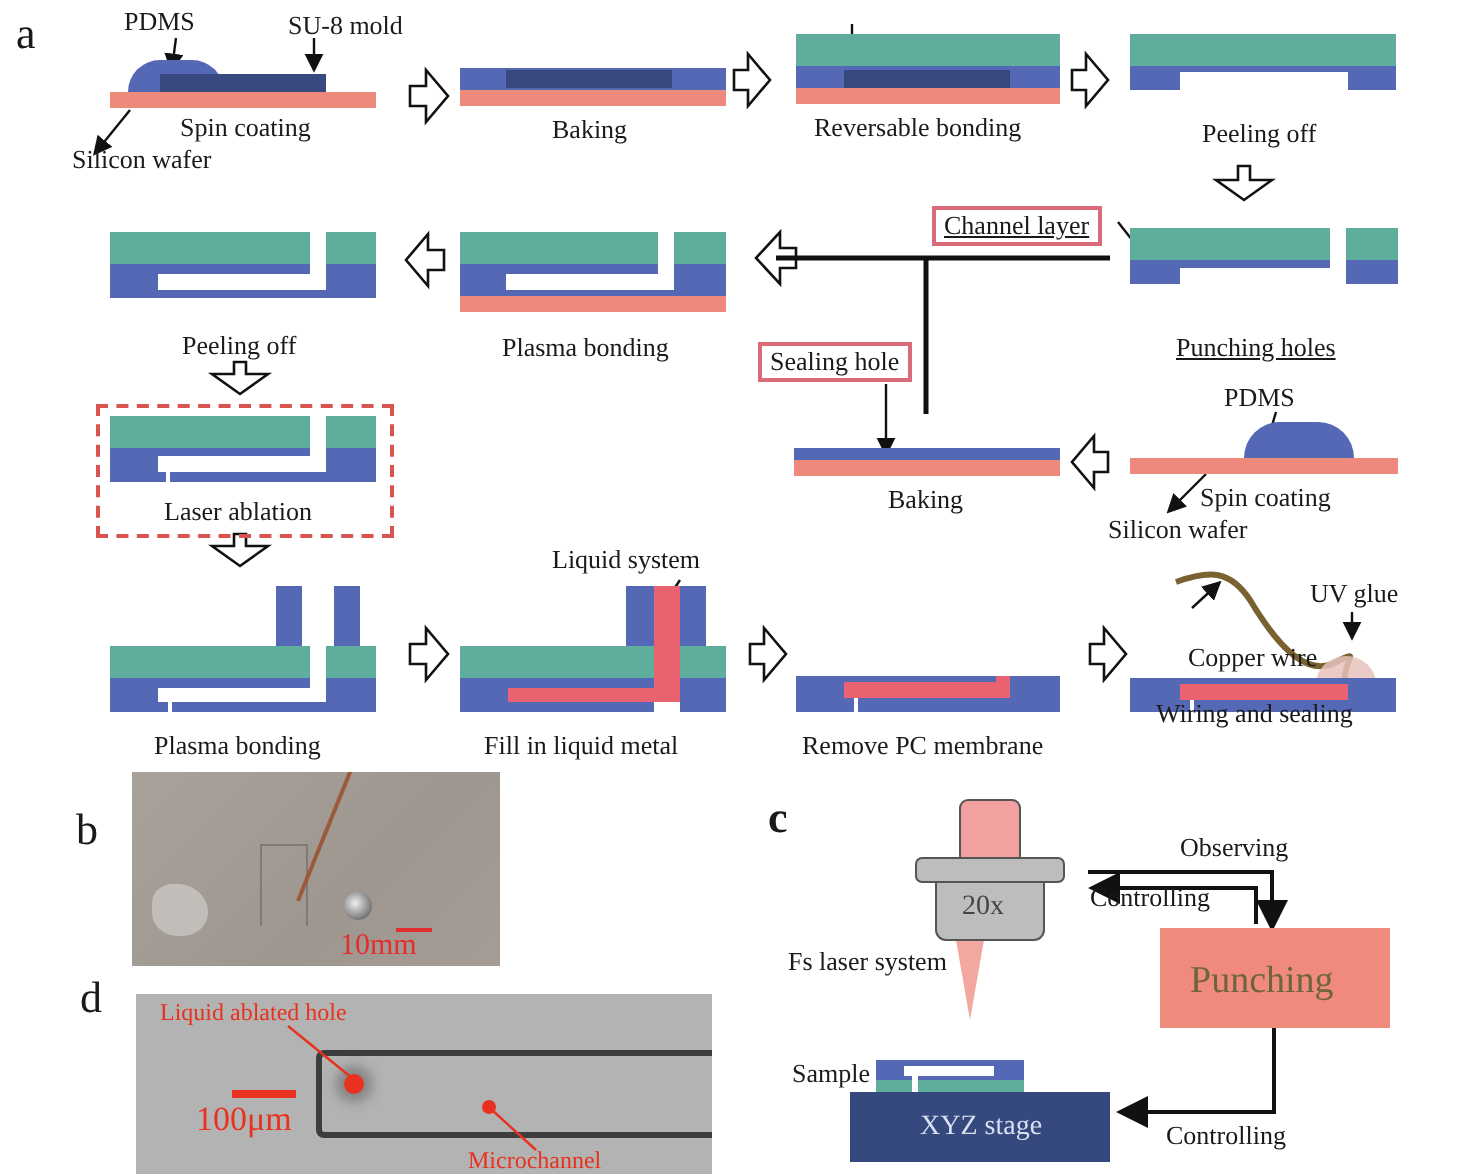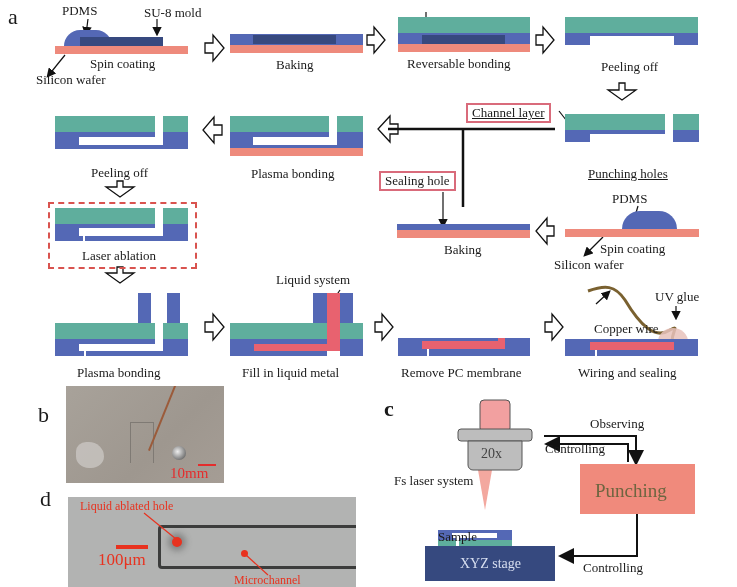--- a/index.html
+++ b/index.html
@@ -168,44 +168,44 @@
 <div class="abs metal" style="left:422px;top:341px;width:83px;height:8px;"></div>
 <div class="abs metal" style="left:498px;top:338px;width:7px;height:11px;"></div>
 <div class="abs white" style="left:427px;top:349px;width:2px;height:7px;"></div>
 <div class="lbl" style="left:401px;top:366px;">Remove PC membrane</div>
 
 <div class="abs pdms" style="left:565px;top:339px;width:133px;height:17px;"></div>
 <div class="abs metal" style="left:590px;top:342px;width:84px;height:8px;"></div>
 <div class="abs white" style="left:595px;top:350px;width:2px;height:6px;"></div>
 <div class="lbl" style="left:558px;top:322px;margin-left:36px;">Copper wire</div>
 <div class="lbl" style="left:655px;top:290px;">UV glue</div>
-<div class="lbl" style="left:578px;top:366px;">Wiring and sealing</div>
+<div class="lbl" style="left:578px;top:350px;">Wiring and sealing</div>
 
 <div class="panel-letter" style="left:38px;top:404px;">b</div>
-<div class="abs" style="left:66px;top:386px;width:158px;height:97px;background:linear-gradient(135deg,#a8a29a,#9e978f 60%,#a59d95);overflow:hidden;">
+<div class="abs" style="left:66px;top:386px;width:184px;height:97px;background:linear-gradient(135deg,#a8a29a,#9e978f 60%,#a59d95);overflow:hidden;">
   <div class="abs" style="left:64px;top:36px;width:22px;height:40px;border:1px solid #7f7a74;border-bottom:none;"></div>
   <div class="abs" style="left:10px;top:56px;width:28px;height:26px;border-radius:40% 60% 50% 50%;background:#c9c6c2;opacity:0.8;"></div>
   <div class="abs" style="left:106px;top:60px;width:14px;height:14px;border-radius:50%;background:radial-gradient(circle at 40% 40%,#eee,#444);"></div>
   <div class="abs" style="left:112px;top:-10px;width:2px;height:80px;background:#9b5b3a;transform:rotate(22deg);transform-origin:top left;"></div>
   <div class="abs" style="left:132px;top:78px;width:18px;height:2px;background:#e42d2d;"></div>
   <div class="abs" style="left:104px;top:80px;font-size:15px;line-height:15px;color:#e42d2d;">10mm</div>
 </div>
 
 <div class="panel-letter" style="left:384px;top:398px;font-weight:bold;">c</div>
 <div class="lbl" style="left:481px;top:447px;font-size:14px;color:#444;">20x</div>
 <div class="lbl" style="left:394px;top:474px;">Fs laser system</div>
 <div class="lbl" style="left:590px;top:417px;">Observing</div>
 <div class="lbl" style="left:545px;top:442px;">Controlling</div>
 <div class="abs" style="left:580px;top:464px;width:115px;height:50px;background:#f08a7c;"></div>
 <div class="lbl" style="left:595px;top:481px;font-size:19px;line-height:20px;color:#6e6540;">Punching</div>
 <div class="abs pdms" style="left:438px;top:530px;width:74px;height:10px;"></div>
 <div class="abs white" style="left:452px;top:533px;width:45px;height:5px;"></div>
 <div class="abs pc" style="left:438px;top:540px;width:74px;height:6px;"></div>
 <div class="abs white" style="left:456px;top:538px;width:3px;height:8px;"></div>
-<div class="lbl" style="left:396px;top:530px;margin-left:42px;">Sample</div>
+<div class="lbl" style="left:396px;top:530px;">Sample</div>
 <div class="abs" style="left:425px;top:546px;width:130px;height:35px;background:#36497f;"></div>
 <div class="lbl" style="left:460px;top:557px;color:#d8dff0;font-size:14px;">XYZ stage</div>
 <div class="lbl" style="left:583px;top:561px;">Controlling</div>
 
 <div class="panel-letter" style="left:40px;top:488px;">d</div>
 <div class="abs" style="left:68px;top:497px;width:288px;height:90px;background:#b2b3b2;overflow:hidden;">
   <div class="abs" style="left:90px;top:28px;width:210px;height:38px;border:3px solid #3c3d3c;border-right:none;border-radius:4px 0 0 4px;"></div>
   <div class="abs" style="left:104px;top:40px;width:10px;height:10px;border-radius:50%;background:#e8321f;box-shadow:0 0 6px 4px rgba(60,60,60,0.4);"></div>
   <div class="abs" style="left:173px;top:53px;width:7px;height:7px;border-radius:50%;background:#e8321f;"></div>
   <div class="abs" style="left:48px;top:48px;width:32px;height:4px;background:#e8321f;"></div>

